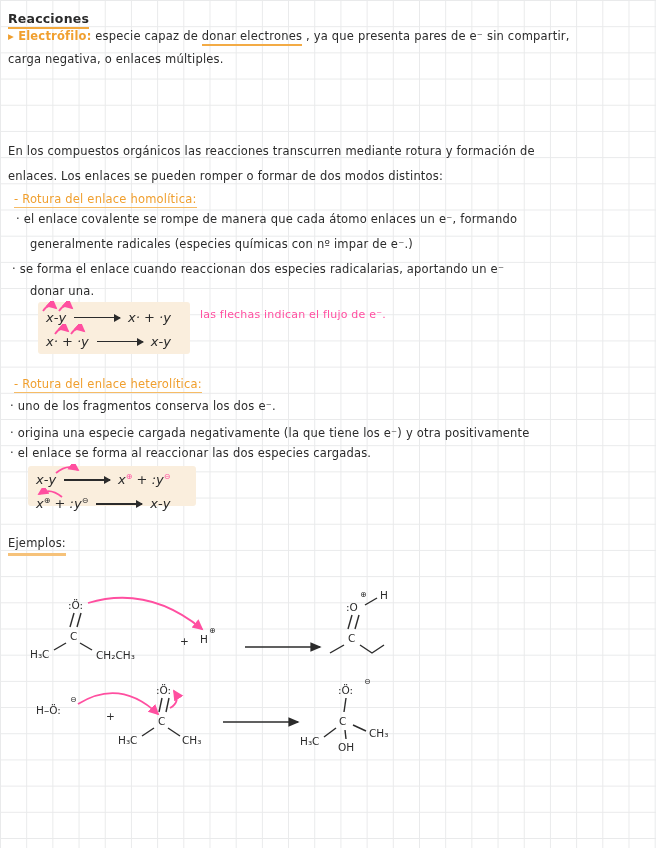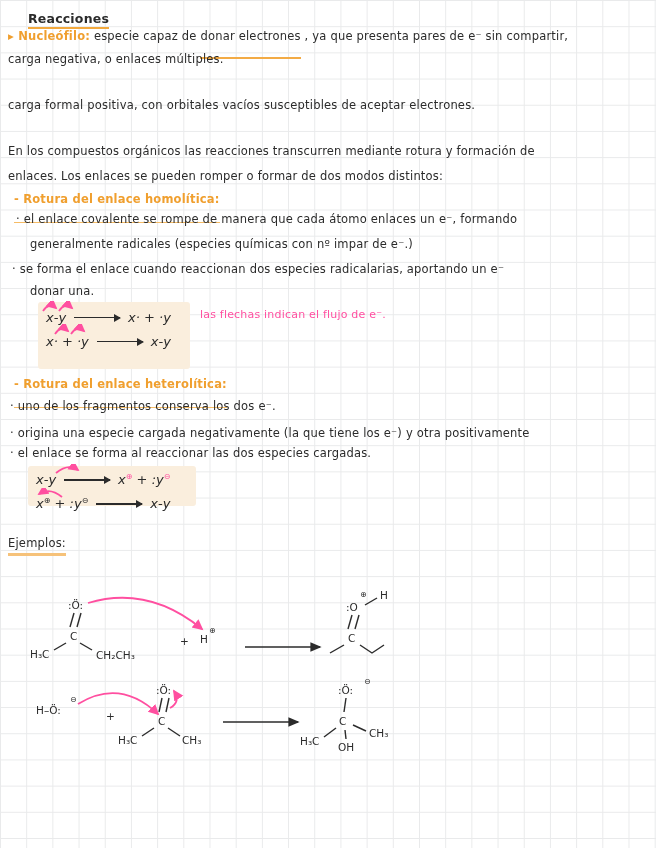--- a/index.html
+++ b/index.html
@@ -9,24 +9,24 @@
     background-color:#ffffff;
     background-image:
       linear-gradient(to right, #e9eaeb 1px, transparent 1px),
       linear-gradient(to bottom, #e9eaeb 1px, transparent 1px);
     background-size:26.2px 26.2px;
     font-family:"DejaVu Sans", sans-serif;
     color:#2b2b2b;
     overflow:hidden;
   }
   .line{position:absolute;white-space:nowrap;font-size:11.5px;letter-spacing:.2px;}
-  .title{font-size:12.5px;font-weight:bold;border-bottom:2px solid #f3a93d;padding-bottom:1px;margin-left:20px;}
+  .title{font-size:12.5px;font-weight:bold;border-bottom:2px solid #f3a93d;padding-bottom:1px;}
   .orange{color:#f09f2e;font-weight:bold;}
-  .u-orange{border-bottom:2px solid #f3ab45;padding-bottom:14px;}
-  .heading-orange{color:#f09f2e;font-weight:bold;border-bottom:1.5px solid #f6bc66;padding-bottom:16px;}
+  .u-orange{border-bottom:2px solid #f3ab45;padding-bottom:1px;}
+  .heading-orange{color:#f09f2e;font-weight:normal;border-bottom:1.5px solid #f6bc66;padding-bottom:1px;}
   .pink{color:#ff4fa0;}
   .hl-box{position:absolute;background:#faeedd;border-radius:3px;}
   .eq{position:absolute;white-space:nowrap;font-size:13px;font-style:italic;}
   .eq sup{font-size:8px;font-style:normal;}
   .rxn-arrow{display:inline-block;width:46px;height:1.6px;background:#2b2b2b;position:relative;vertical-align:middle;margin:0 8px 2px 8px;}
   .rxn-arrow::after{content:"";position:absolute;right:-1px;top:-3.2px;border-left:7px solid #2b2b2b;border-top:4px solid transparent;border-bottom:4px solid transparent;}
   .arc{position:absolute;}
   svg text{font-family:"DejaVu Sans",sans-serif;font-size:10.5px;fill:#2b2b2b;}
   svg text.sm{font-size:8px;}
   svg line, svg polyline{stroke:#2b2b2b;stroke-width:1.4;fill:none;}
@@ -48,38 +48,37 @@
   </defs>
 </svg>
 
 <div class="page">
 
   <div class="line" style="left:8px;top:11px">
     <span class="title">Reacciones</span>
   </div>
 
   <div class="line" style="left:8px;top:29px">
-    <span class="orange">▸ Nucleófilo:</span><span> especie capaz de </span><span class="u-orange">donar electrones</span><span> , ya que presenta pares de e⁻ sin compartir,</span>
+    <span class="orange">▸ Electrófilo:</span><span> especie capaz de </span><span class="u-orange">donar electrones</span><span> , ya que presenta pares de e⁻ sin compartir,</span>
   </div>
   <div class="line" style="left:8px;top:52px">carga negativa, o enlaces múltiples.</div>
 
-  <div class="line" style="left:8px;top:98px">carga formal positiva, con orbitales vacíos susceptibles de aceptar electrones.</div>
 
   <div class="line" style="left:8px;top:144px">En los compuestos orgánicos las reacciones transcurren mediante rotura y formación de</div>
   <div class="line" style="left:8px;top:169px">enlaces. Los enlaces se pueden romper o formar de dos modos distintos:</div>
 
   <div class="line" style="left:14px;top:192px">
     <span class="heading-orange">- Rotura del enlace homolítica:</span>
   </div>
   <div class="line" style="left:16px;top:212px">· el enlace covalente se rompe de manera que cada átomo enlaces un e⁻, formando</div>
   <div class="line" style="left:30px;top:237px">generalmente radicales (especies químicas con nº impar de e⁻.)</div>
   <div class="line" style="left:12px;top:262px">· se forma el enlace cuando reaccionan dos especies radicalarias, aportando un e⁻</div>
   <div class="line" style="left:30px;top:284px">donar una.</div>
 
-  <div class="hl-box" style="left:38px;top:302px;width:152px;height:67px">
+  <div class="hl-box" style="left:38px;top:302px;width:152px;height:52px">
     <svg class="arc" style="left:2px;top:-1px" width="36" height="12">
       <path class="flow" d="M3 10 Q 9 1 16 7" marker-end="url(#mp)"></path>
       <path class="flow" d="M19 10 Q 25 1 32 7" marker-end="url(#mp)"></path>
     </svg>
     <div class="eq" style="left:8px;top:8px">
       <span>x-y</span><span class="rxn-arrow"></span><span>x· + ·y</span>
     </div>
     <svg class="arc" style="left:14px;top:22px" width="36" height="12">
       <path class="flow" d="M3 10 Q 9 1 16 7" marker-end="url(#mp)"></path>
       <path class="flow" d="M19 10 Q 25 1 32 7" marker-end="url(#mp)"></path>

